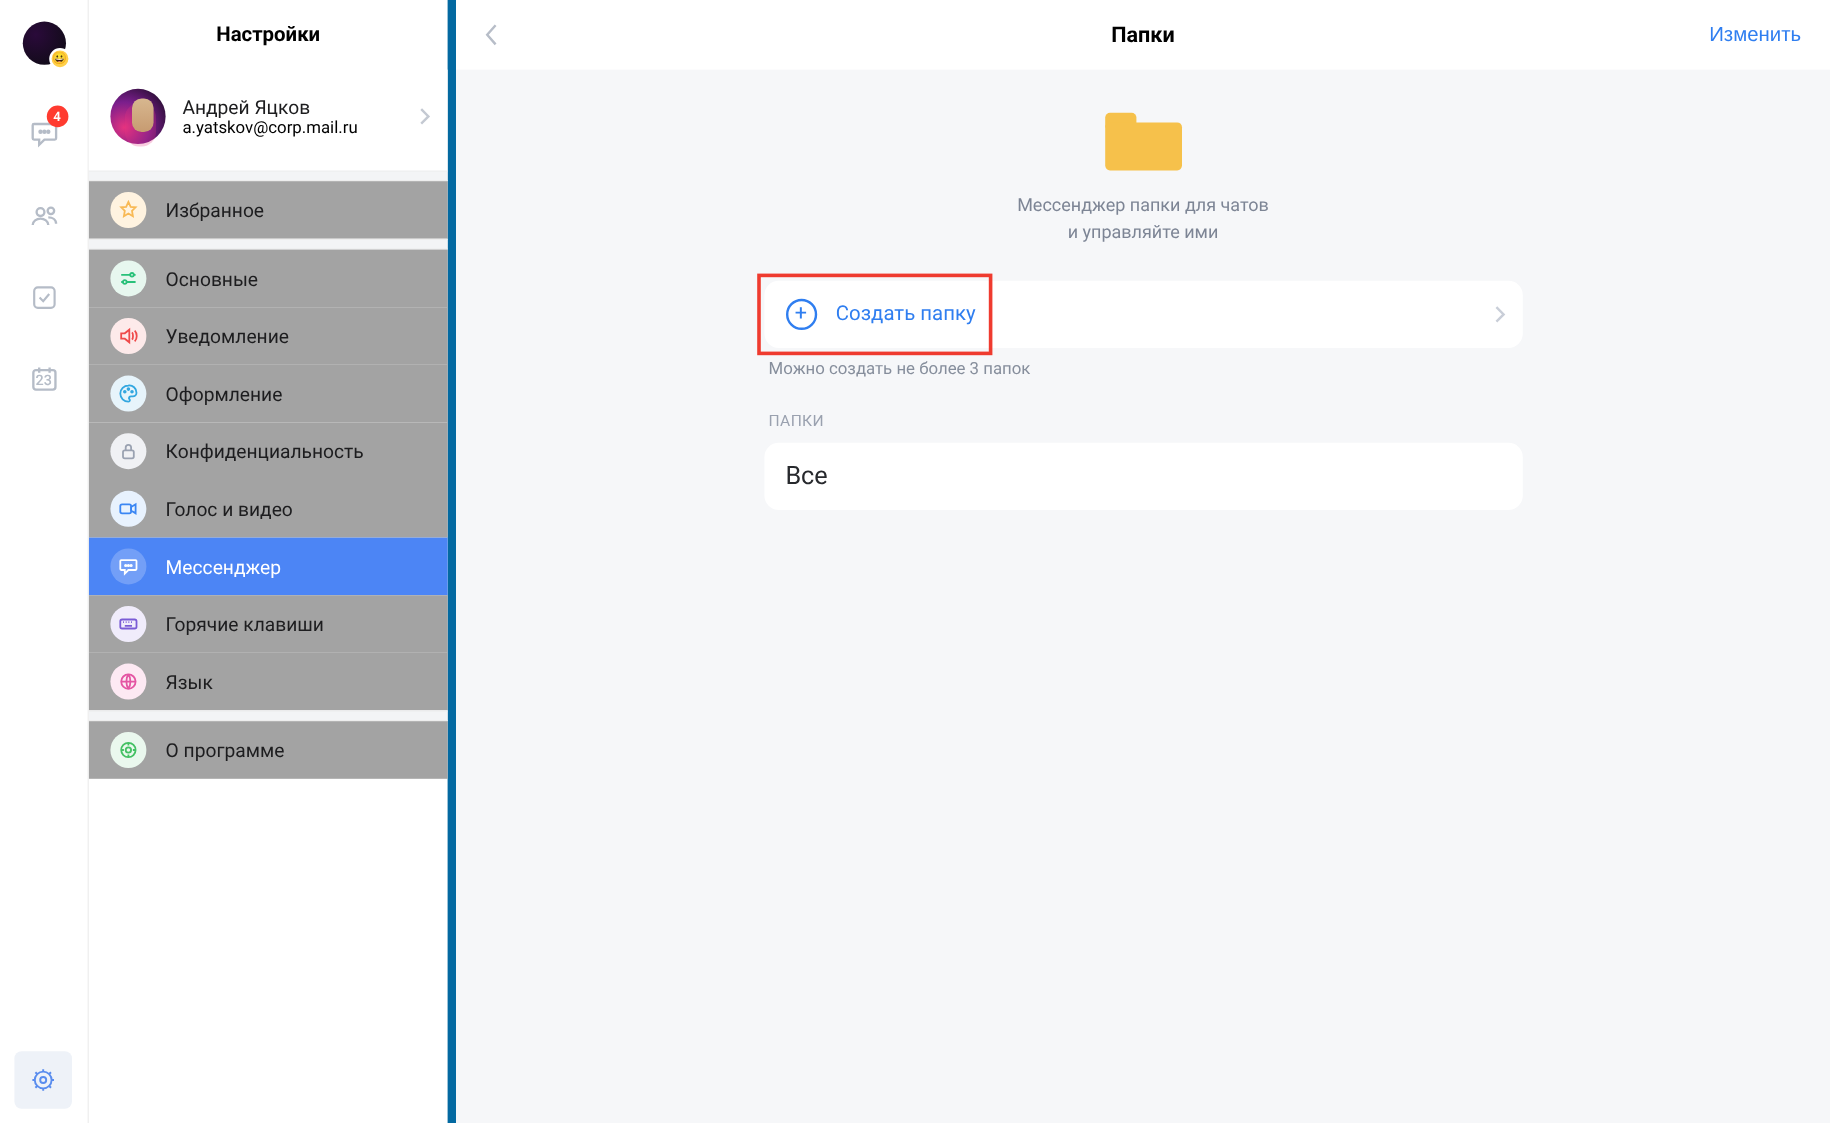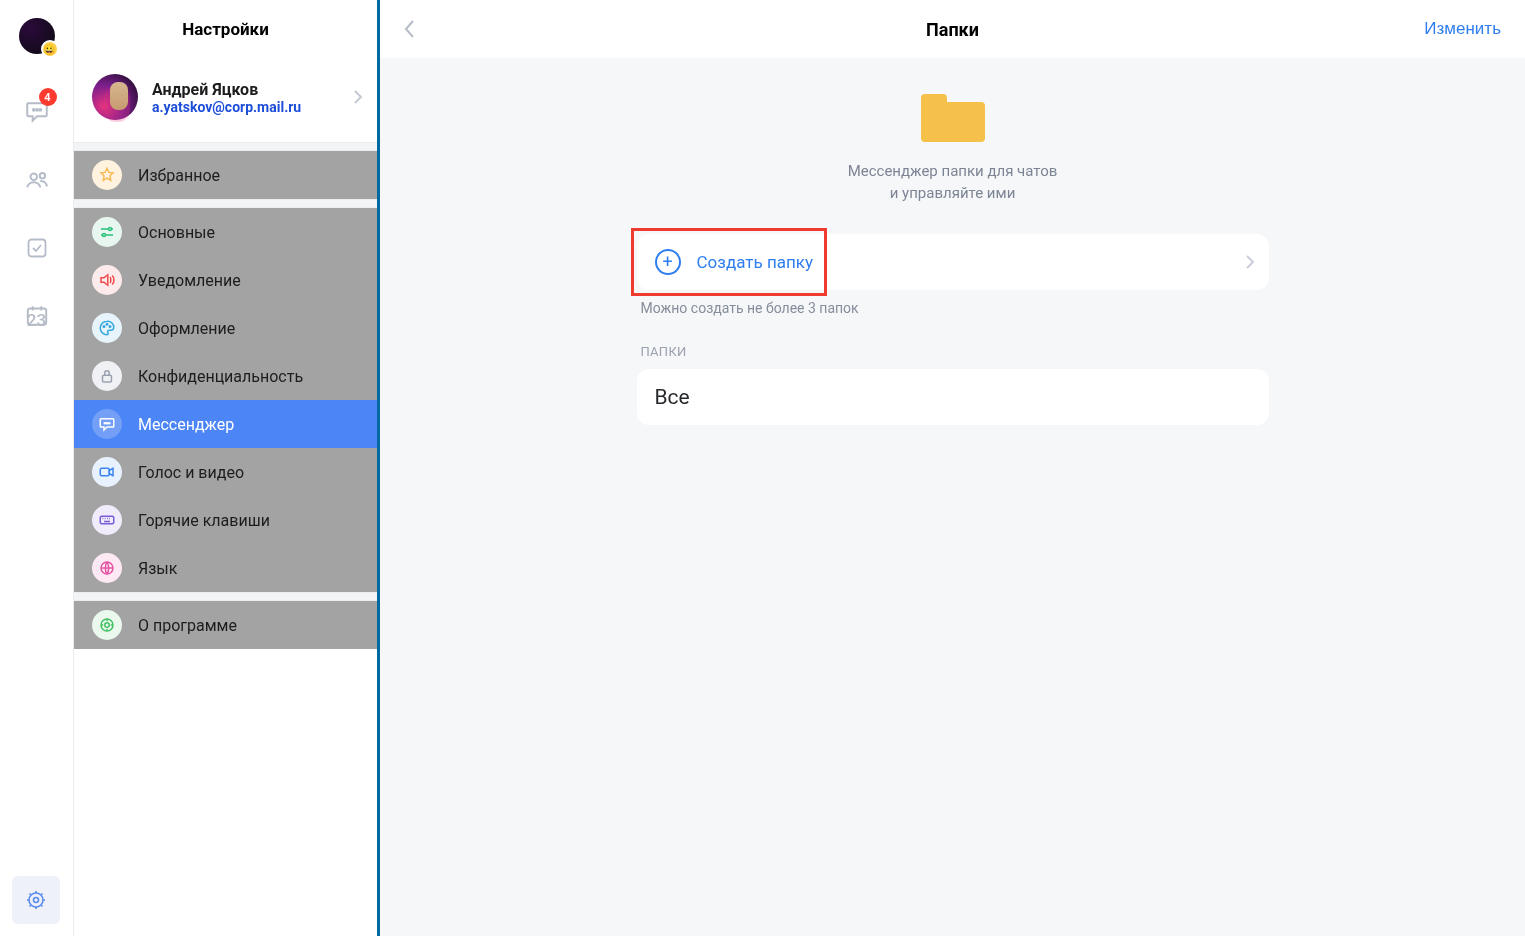--- a/index.html
+++ b/index.html
@@ -32,52 +32,52 @@
 }
 .rail .icon-btn {
   width: 40px; height: 40px; display:flex; align-items:center; justify-content:center;
   margin-bottom: 28px; position: relative; color:#b5bcc7;
 }
 .rail .badge {
   position:absolute; top:-4px; right:0px; min-width:18px; height:18px; border-radius:9px;
   background:#ff3b30; color:#fff; font-size:11px; font-weight:600;
   display:flex;align-items:center;justify-content:center;padding:0 4px;
 }
-.rail .cal-txt { position:absolute; font-size:17px; color:#b5bcc7; font-weight:500; }
+.rail .cal-txt { position:absolute; font-size:12px; color:#b5bcc7; font-weight:500; }
 .rail .gear-box {
   position:absolute; bottom:12px; left:12px; width:48px; height:48px;
   background:#eef2f8; border-radius:6px; display:flex;align-items:center;justify-content:center;
   color:#5a8dee;
 }
 
 .settings-col {
   width: 306px; background:#fff; display:flex; flex-direction:column;
-  border-right: 3px solid #0369a1;
+  border-right: 7px solid #0369a1;
 }
 .settings-col .col-title {
   height: 58px; display:flex; align-items:center; justify-content:center;
   font-weight:700; font-size:17px;
 }
 .profile-row {
   display:flex; align-items:center; padding: 16px 18px 22px 18px;
-  gap: 14px; background:#fff; position:relative;font-weight:bold;
+  gap: 14px; background:#fff; position:relative;
 }
 .profile-row .p-avatar {
   width:46px;height:46px;border-radius:50%;
   background: radial-gradient(circle at 25% 70%, #e6337f 0%, #7a1e8c 45%, #0b0812 100%);
   position:relative;
 }
 .profile-row .p-avatar::after{
   content:""; position:absolute; width:18px;height:28px; border-radius:8px;
   background: linear-gradient(180deg,#d7b78f,#c79b71); left:18px; top:8px;
   box-shadow: -2px 8px 0 4px rgba(230,51,127,.25);
 }
 .profile-row .p-info { display:flex; flex-direction:column; }
 .profile-row .p-name { font-size:16px; color:#1d1d1f; }
-.profile-row .p-email { font-size:14px; color:#1d4ed8; }
+.profile-row .p-email { font-size:14px; color:#000000; }
 .profile-row .chev { position:absolute; right:14px; color:#c4c9d2; }
 .divider { height:9px; background:#f3f4f6; border-top:1px solid #ededed; border-bottom:1px solid #ededed; }
 
 .s-item {
   display:flex; align-items:center; gap:16px; height:48px; padding:0 18px;
   font-size:16px; color:#1d1d1f; background:#a3a3a3;
 }
 .s-item + .s-item { }
 .s-item .icon-circ {
   width:30px;height:30px;border-radius:50%;display:flex;align-items:center;justify-content:center;
@@ -256,39 +256,39 @@
   </div>
   <div class="s-item">
     <span class="icon-circ ic-priv">
       <svg width="18" height="18" viewBox="0 0 24 24" fill="none" stroke="currentColor" stroke-width="2">
           <rect x="6" y="11" width="12" height="9" rx="2"></rect>
           <path d="M9 11V8a3 3 0 0 1 6 0v3"></path>
         </svg>
     </span>
     <span>Конфиденциальность</span>
   </div>
+  <div class="s-item">
+    <span class="icon-circ ic-voice">
+      <svg width="18" height="18" viewBox="0 0 24 24" fill="none" stroke="currentColor" stroke-width="2">
+          <rect x="3" y="7" width="12" height="10" rx="2"></rect>
+          <path d="M15 10l5-3v10l-5-3z"></path>
+        </svg>
+    </span>
+    <span>Голос и видео</span>
+  </div>
   <div class="s-item active">
     <span class="icon-circ ic-msg">
       <svg width="18" height="18" viewBox="0 0 24 24" fill="none" stroke="currentColor" stroke-width="2">
           <path d="M20 5H4a1 1 0 0 0-1 1v9a1 1 0 0 0 1 1h4v4l4-4h8a1 1 0 0 0 1-1V6a1 1 0 0 0-1-1z"></path>
           <circle cx="9" cy="11" r=".8" fill="currentColor"></circle>
           <circle cx="12" cy="11" r=".8" fill="currentColor"></circle>
           <circle cx="15" cy="11" r=".8" fill="currentColor"></circle>
         </svg>
     </span>
     <span>Мессенджер</span>
-  </div>
-  <div class="s-item">
-    <span class="icon-circ ic-voice">
-      <svg width="18" height="18" viewBox="0 0 24 24" fill="none" stroke="currentColor" stroke-width="2">
-          <rect x="3" y="7" width="12" height="10" rx="2"></rect>
-          <path d="M15 10l5-3v10l-5-3z"></path>
-        </svg>
-    </span>
-    <span>Голос и видео</span>
   </div>
   <div class="s-item">
     <span class="icon-circ ic-keys">
       <svg width="18" height="18" viewBox="0 0 24 24" fill="none" stroke="currentColor" stroke-width="2">
           <rect x="3" y="7" width="18" height="10" rx="2"></rect>
           <path d="M6 10h1M9 10h1M12 10h1M15 10h1M18 10h0M8 14h8"></path>
         </svg>
     </span>
     <span>Горячие клавиши</span>
   </div>

